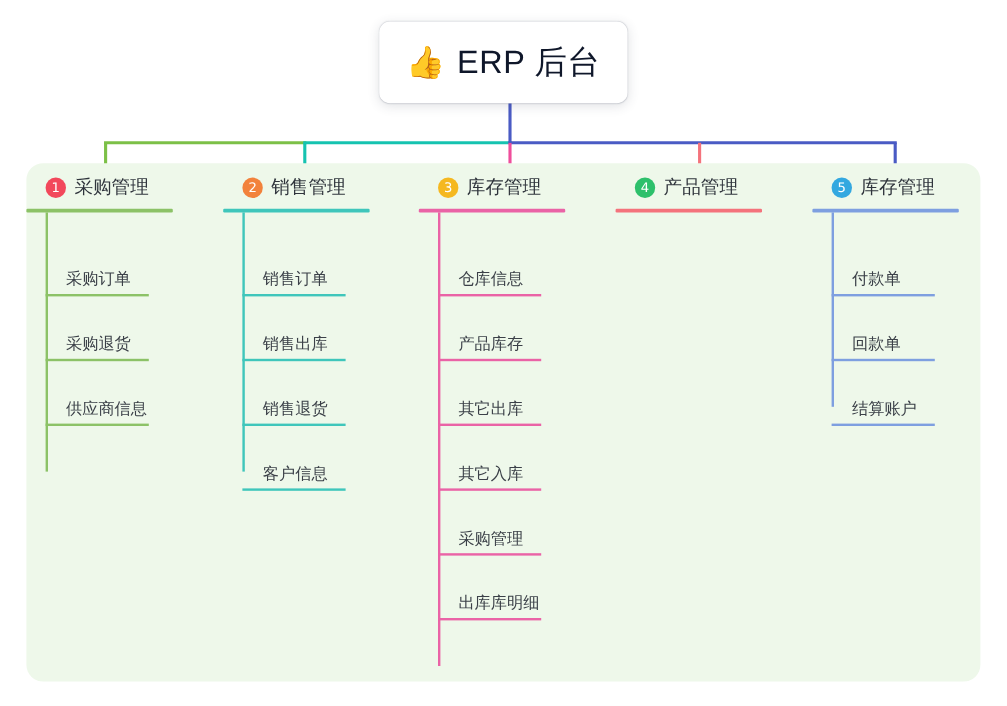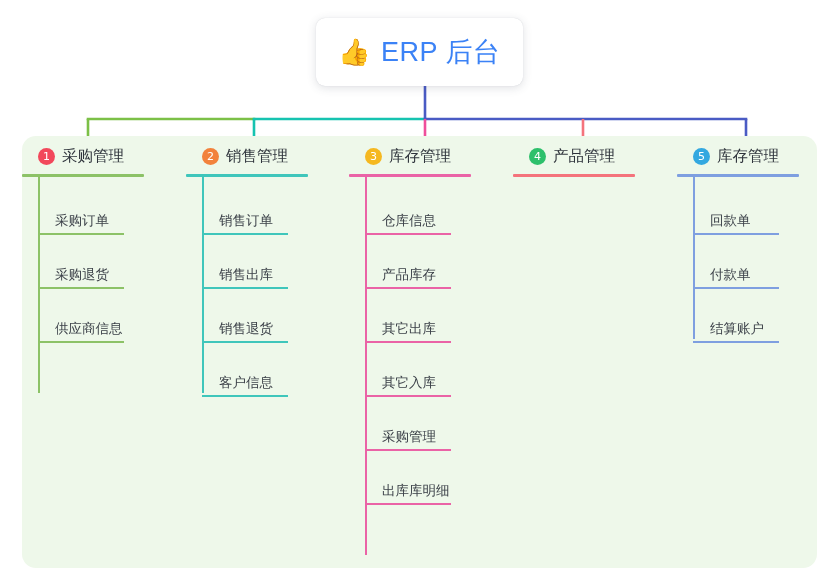--- a/index.html
+++ b/index.html
@@ -37,21 +37,21 @@
     gap: 10px;
     box-sizing: border-box;
   }
   .root-emoji {
     font-size: 26px;
     line-height: 1;
     display: inline-block;
   }
   .root-title {
     font-size: 27px;
-    color: #3b82f6;
+    color: #0f172a;
     letter-spacing: .5px;
     white-space: nowrap;
   }
 
   
   #wires {
     position: absolute;
     left: 0;
     top: 0;
     width: 839px;
@@ -111,21 +111,21 @@
   .col-underline {
     height: 3px;
     margin-top: 6px;
     border-radius: 1px;
   }
 
   
   .leaves {
     position: relative;
     margin-left: 16px;
-    padding-top: 4px;
+    padding-top: 16px;
   }
   .spine {
     position: absolute;
     left: 0;
     top: 0;
     width: 2px;
   }
   .leaf {
     position: relative;
     height: 54px;
@@ -265,28 +265,28 @@
       </div>
       <div class="column" style="left: 655px;">
         <div class="col-head">
           <span class="badge" style="background: rgb(51, 168, 224);">5</span>
           <span class="col-title">库存管理</span>
         </div>
         <div class="col-underline" style="width: 122px; background: rgb(126, 159, 224);"></div>
         <div class="leaves">
           <div class="spine" style="background: rgb(126, 159, 224); height: 162px;"></div>
           <div class="leaf">
+            <span class="leaf-label">付款单</span>
+            <div class="leaf-rule" style="width: 86px; background: rgb(126, 159, 224);"></div>
+          </div>
+          <div class="leaf">
             <span class="leaf-label">回款单</span>
             <div class="leaf-rule" style="width: 86px; background: rgb(126, 159, 224);"></div>
           </div>
           <div class="leaf">
-            <span class="leaf-label">付款单</span>
-            <div class="leaf-rule" style="width: 86px; background: rgb(126, 159, 224);"></div>
-          </div>
-          <div class="leaf">
             <span class="leaf-label">结算账户</span>
             <div class="leaf-rule" style="width: 86px; background: rgb(126, 159, 224);"></div>
           </div>
         </div>
       </div>
     </div>
 
 </div>
 
 </body></html>

